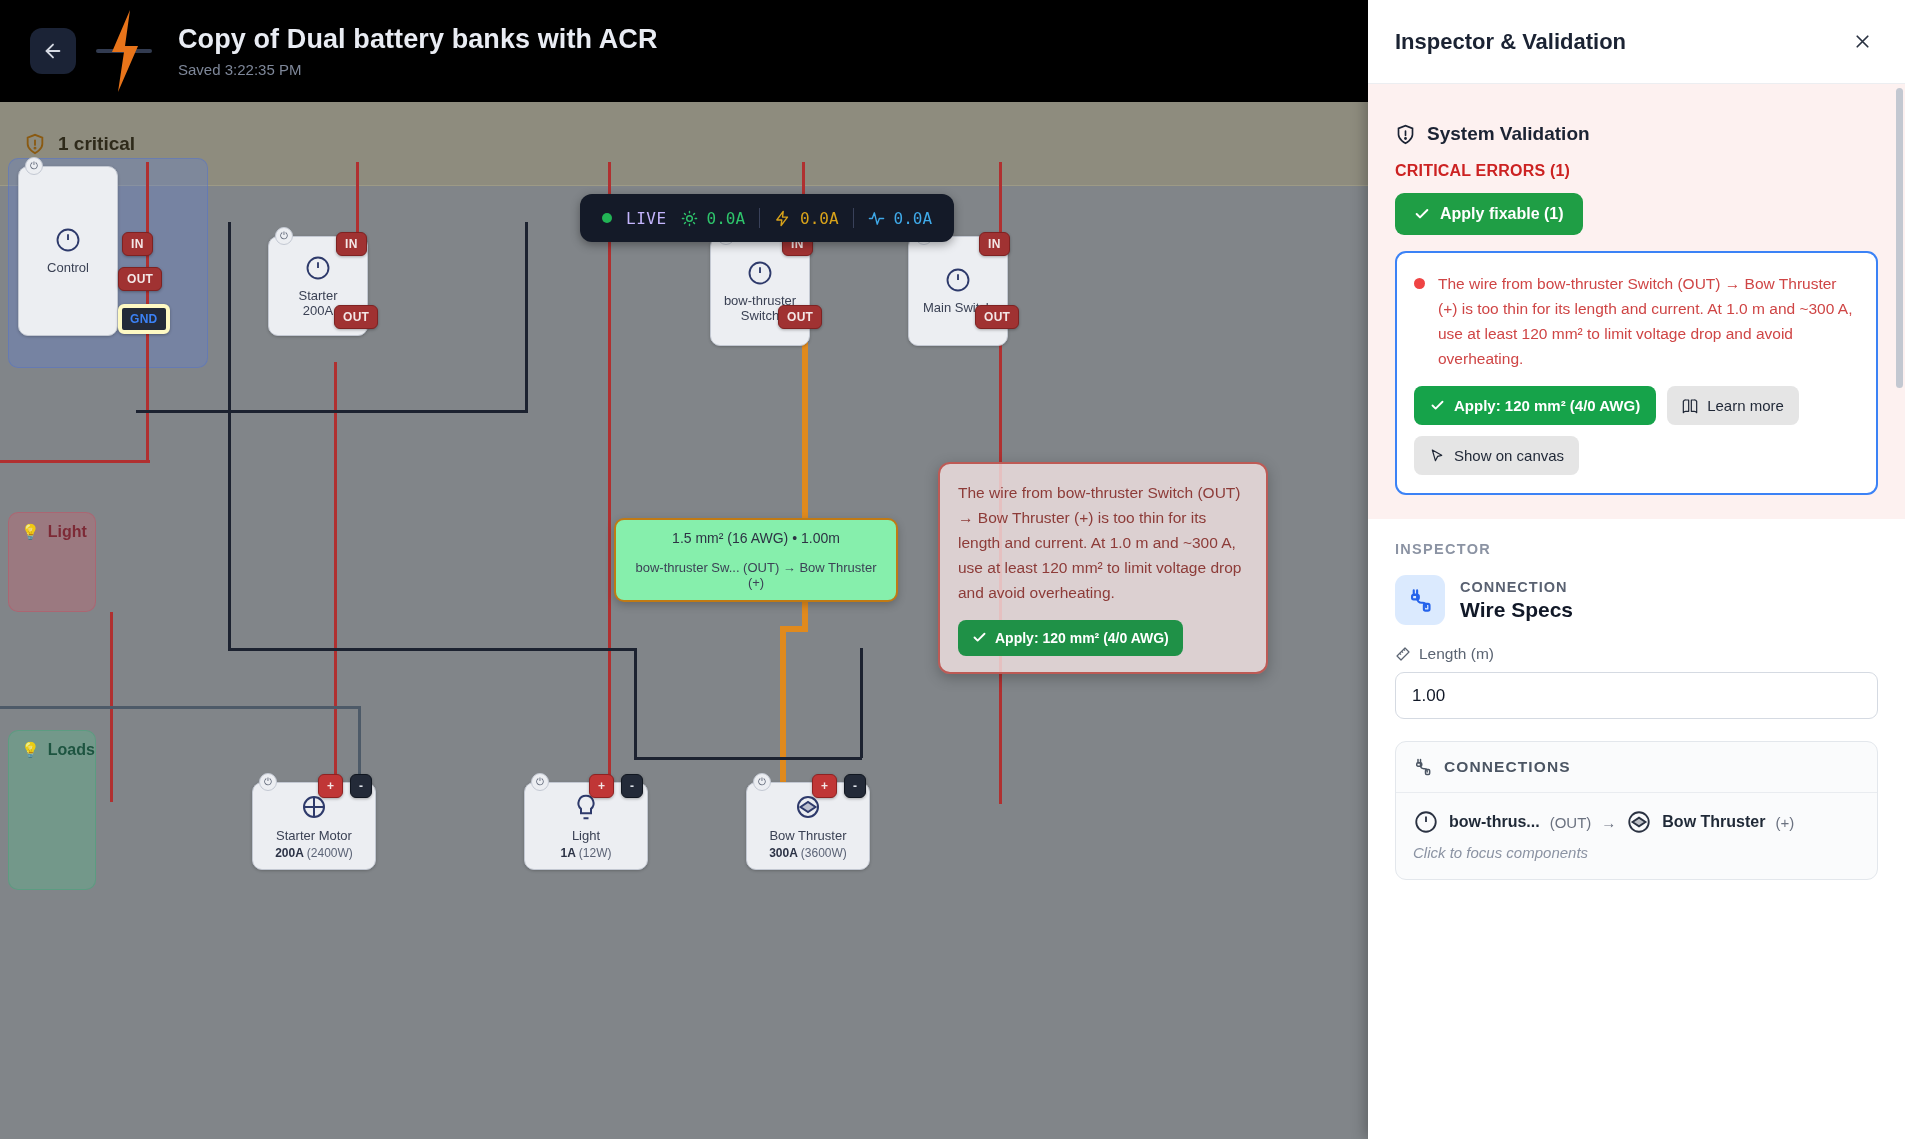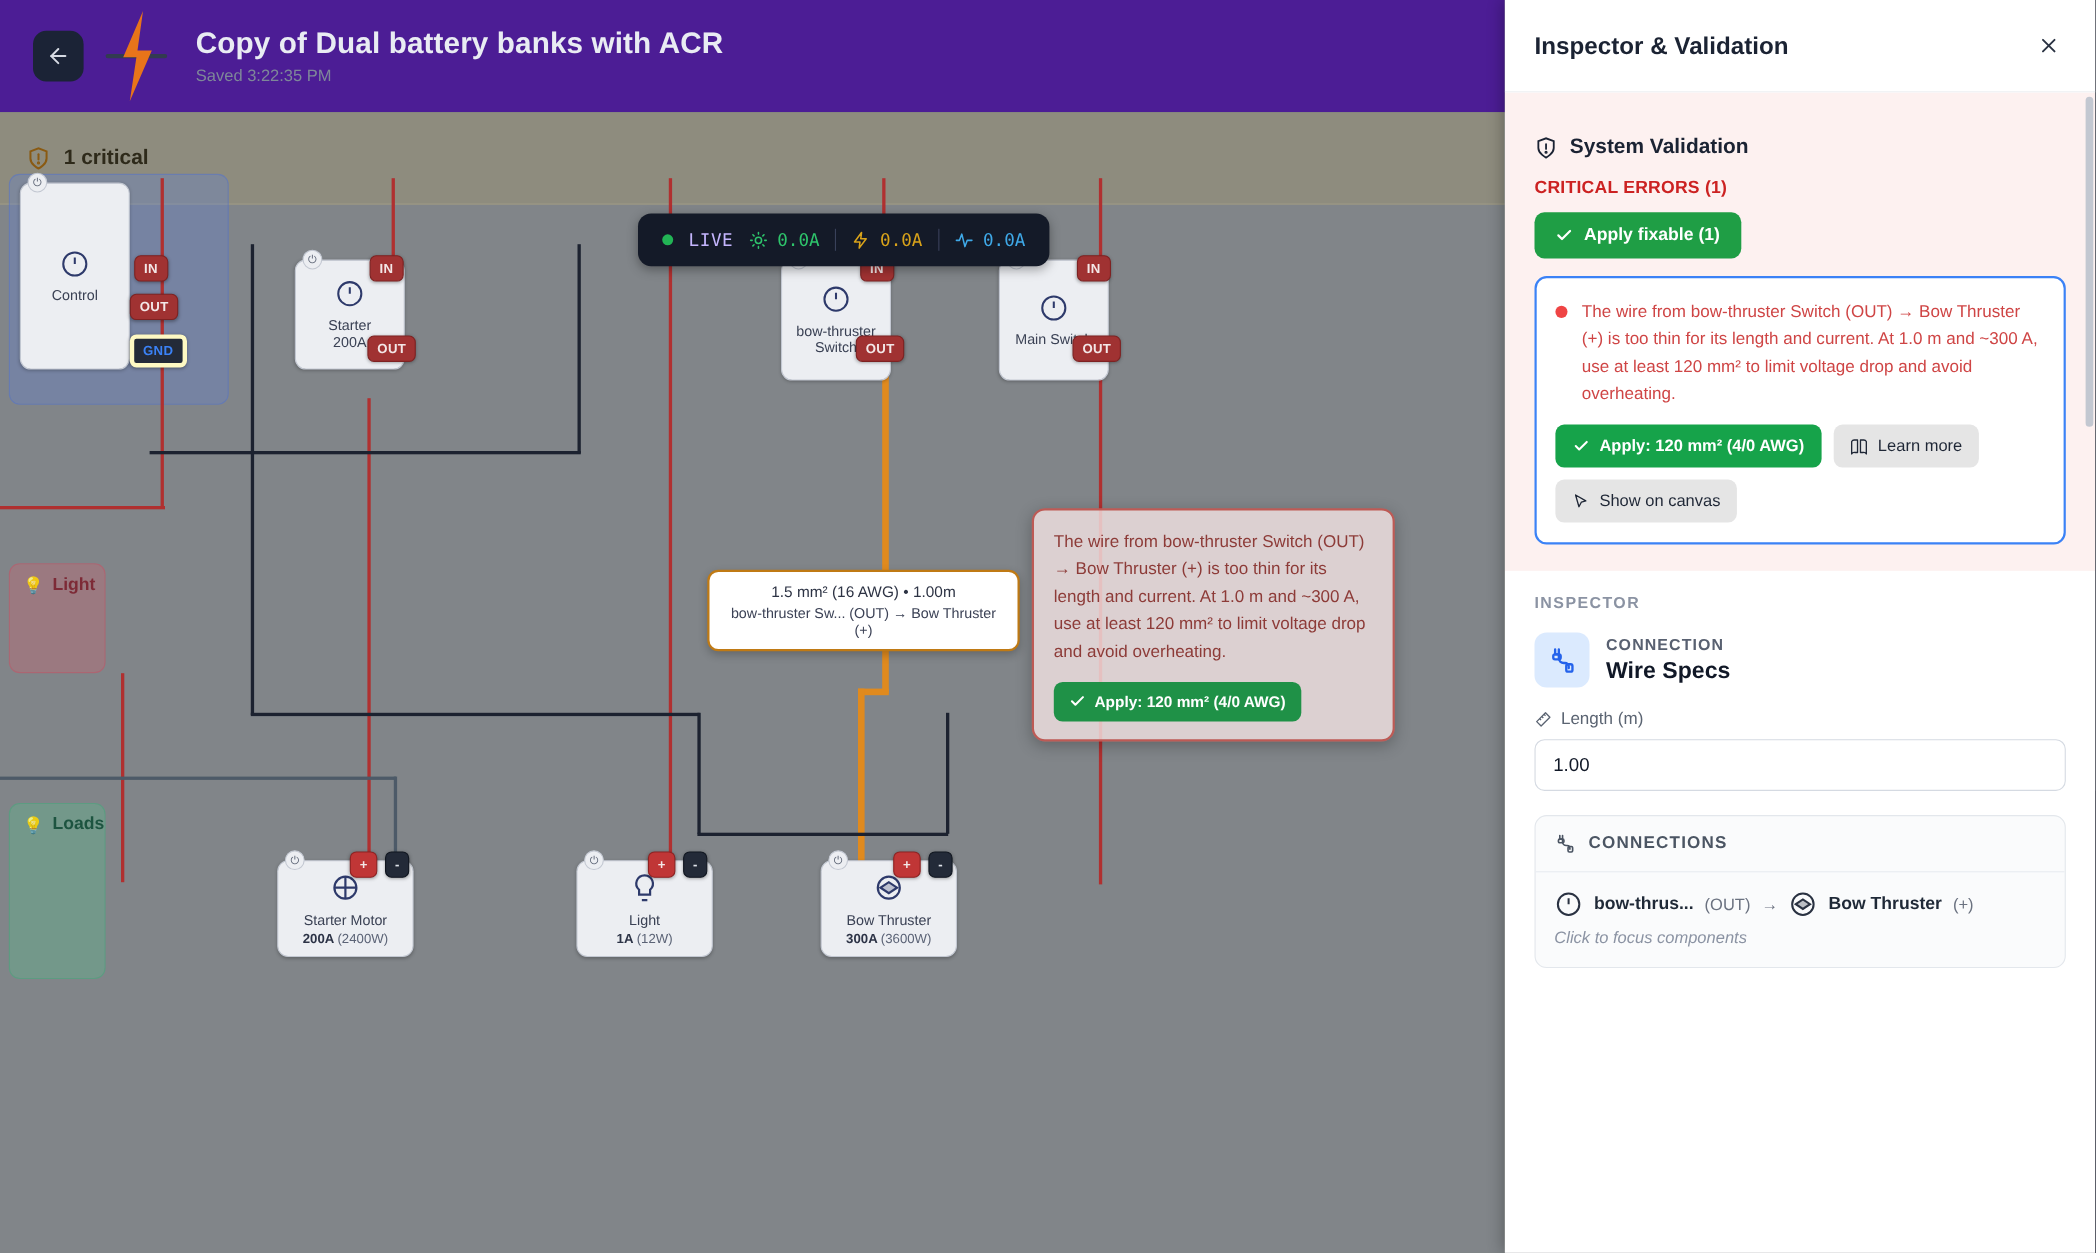--- a/index.html
+++ b/index.html
@@ -6,21 +6,21 @@
   html, body {
     width: 1905px; height: 1139px;
     font-family: "Liberation Sans", sans-serif;
     overflow: hidden; background: #0c1120;
   }
   #app { position: relative; width: 1905px; height: 1139px; }
 
   
   .header {
     position: absolute; left: 0; top: 0; width: 1368px; height: 102px;
-    background: #4c1d95; display: flex; align-items: center; padding-left: 30px; gap: 0;
+    background: #000000; display: flex; align-items: center; padding-left: 30px; gap: 0;
   }
   .back-btn {
     width: 46px; height: 46px; border-radius: 12px; background: #1b2336;
     display: flex; align-items: center; justify-content: center; cursor: pointer; flex: none;
   }
   .back-btn svg { width: 22px; height: 22px; }
   .bolt-logo { width: 72px; height: 92px; flex: none; position: relative;
      display:flex; align-items:center; justify-content:center; margin-left: 12px;}
   .bolt-logo .bar { position:absolute; top:50%; left:8px; width:56px; height:4px;
      background:#323b50; border-radius:2px; transform: translateY(-50%); }
@@ -96,26 +96,26 @@
     font-family:"DejaVu Sans Mono", monospace; font-size:16px;
   }
   .live-pill .dot { width:10px; height:10px; border-radius:50%; background:#22b455; }
   .live-pill .lv { color:#c4b5fd; font-weight:normal; letter-spacing:.5px; }
   .live-pill .grp { display:flex; align-items:center; gap:9px; }
   .live-pill .sep { width:1px; height:20px; background:#39415a; }
   .v-green { color:#2ec46b; } .v-amber { color:#d9a31a; } .v-blue { color:#3fa9e8; }
 
   
   .wire-tip {
-    position:absolute; left:643px; top:416px; width:284px;
-    background:#ffffff; border:2px solid #c07a14; border-radius:10px;
+    position:absolute; left:614px; top:416px; width:284px;
+    background:#86efac; border:2px solid #c07a14; border-radius:10px;
     padding:10px 12px; text-align:center; box-shadow:0 3px 8px rgba(0,0,0,.22);
   }
   .wire-tip .l1 { font-size:14px; color:#2d3344; }
-  .wire-tip .l2 { font-size:13px; color:#3c4256; margin-top:4px; }
+  .wire-tip .l2 { font-size:13px; color:#3c4256; margin-top:14px; }
 
   
   .canvas-pop {
     position:absolute; left:938px; top:360px; width:330px;
     background:rgba(240,225,224,.82); border:2px solid #bd5a55; border-radius:12px;
     padding:16px 18px; box-shadow:0 4px 14px rgba(0,0,0,.25);
   }
   .canvas-pop p { color:#8d3b38; font-size:15.5px; line-height:1.62; }
   .canvas-pop .cp-btn {
     margin-top:14px; background:#1f9147; color:#fff; font-size:14px; font-weight:bold;

